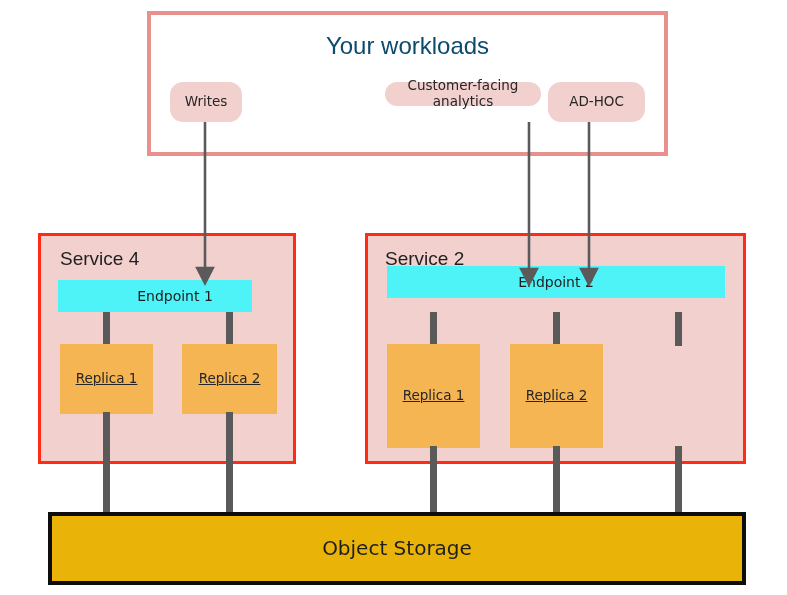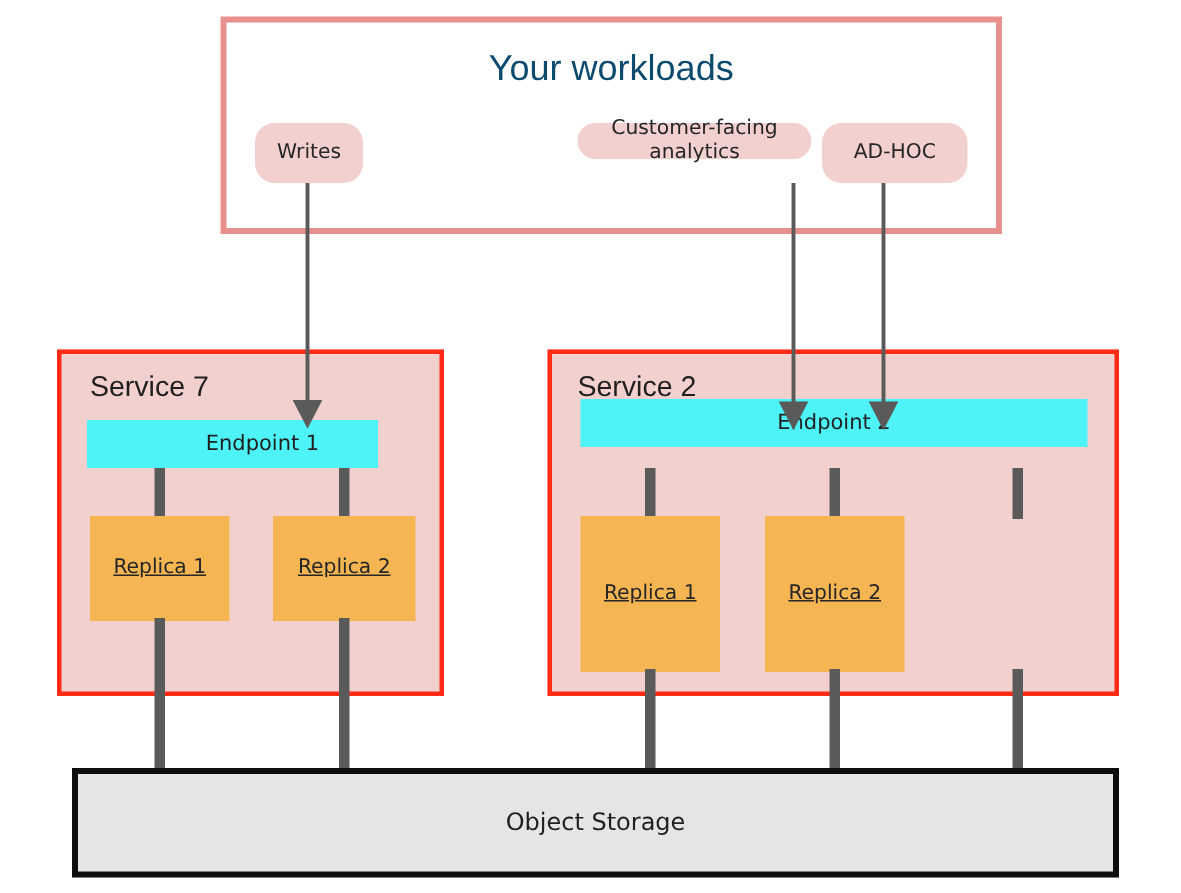--- a/index.html
+++ b/index.html
@@ -100,22 +100,22 @@
   #s2-replica-2 { left: 510px; top: 344px; width: 93px; height: 104px; }
   #s2-replica-3 { left: 632px; top: 344px; width: 93px; height: 104px; }
 
   
   #object-storage {
     left: 48px;
     top: 512px;
     width: 698px;
     height: 73px;
     border: 4px solid #0d0d0d;
-    background: #e5e5e5;
-    font-size: 16px;
+    background: #eab308;
+    font-size: 20px;
     color: #1f1f1f;
   }
 
   
   .link {
     position: absolute;
     background: #5A5A5A;
     width: 7px;
   }
 
@@ -135,21 +135,21 @@
 <div id="canvas">
 
   <div class="box" id="workloads-container"></div>
   <div class="box" id="workloads-title">Your workloads</div>
 
   <div class="box workload-chip" id="chip-writes">Writes</div>
   <div class="box workload-chip" id="chip-cfa">Customer-facing analytics</div>
   <div class="box workload-chip" id="chip-adhoc">AD-HOC</div>
 
   <div class="box service-box" id="service-1"></div>
-  <div class="box service-label" id="service-1-label">Service 7</div>
+  <div class="box service-label" id="service-1-label">Service 4</div>
 
   <div class="link" style="left:103px; top:311px; height:35px;"></div>
   <div class="link" style="left:226px; top:311px; height:35px;"></div>
 
   <div class="box endpoint-box" id="endpoint-1">Endpoint 1</div>
 
   <div class="box replica-box" id="s1-replica-1">Replica 1</div>
   <div class="box replica-box" id="s1-replica-2">Replica 2</div>
 
   <div class="link" style="left:103px; top:412px; height:104px;"></div>

